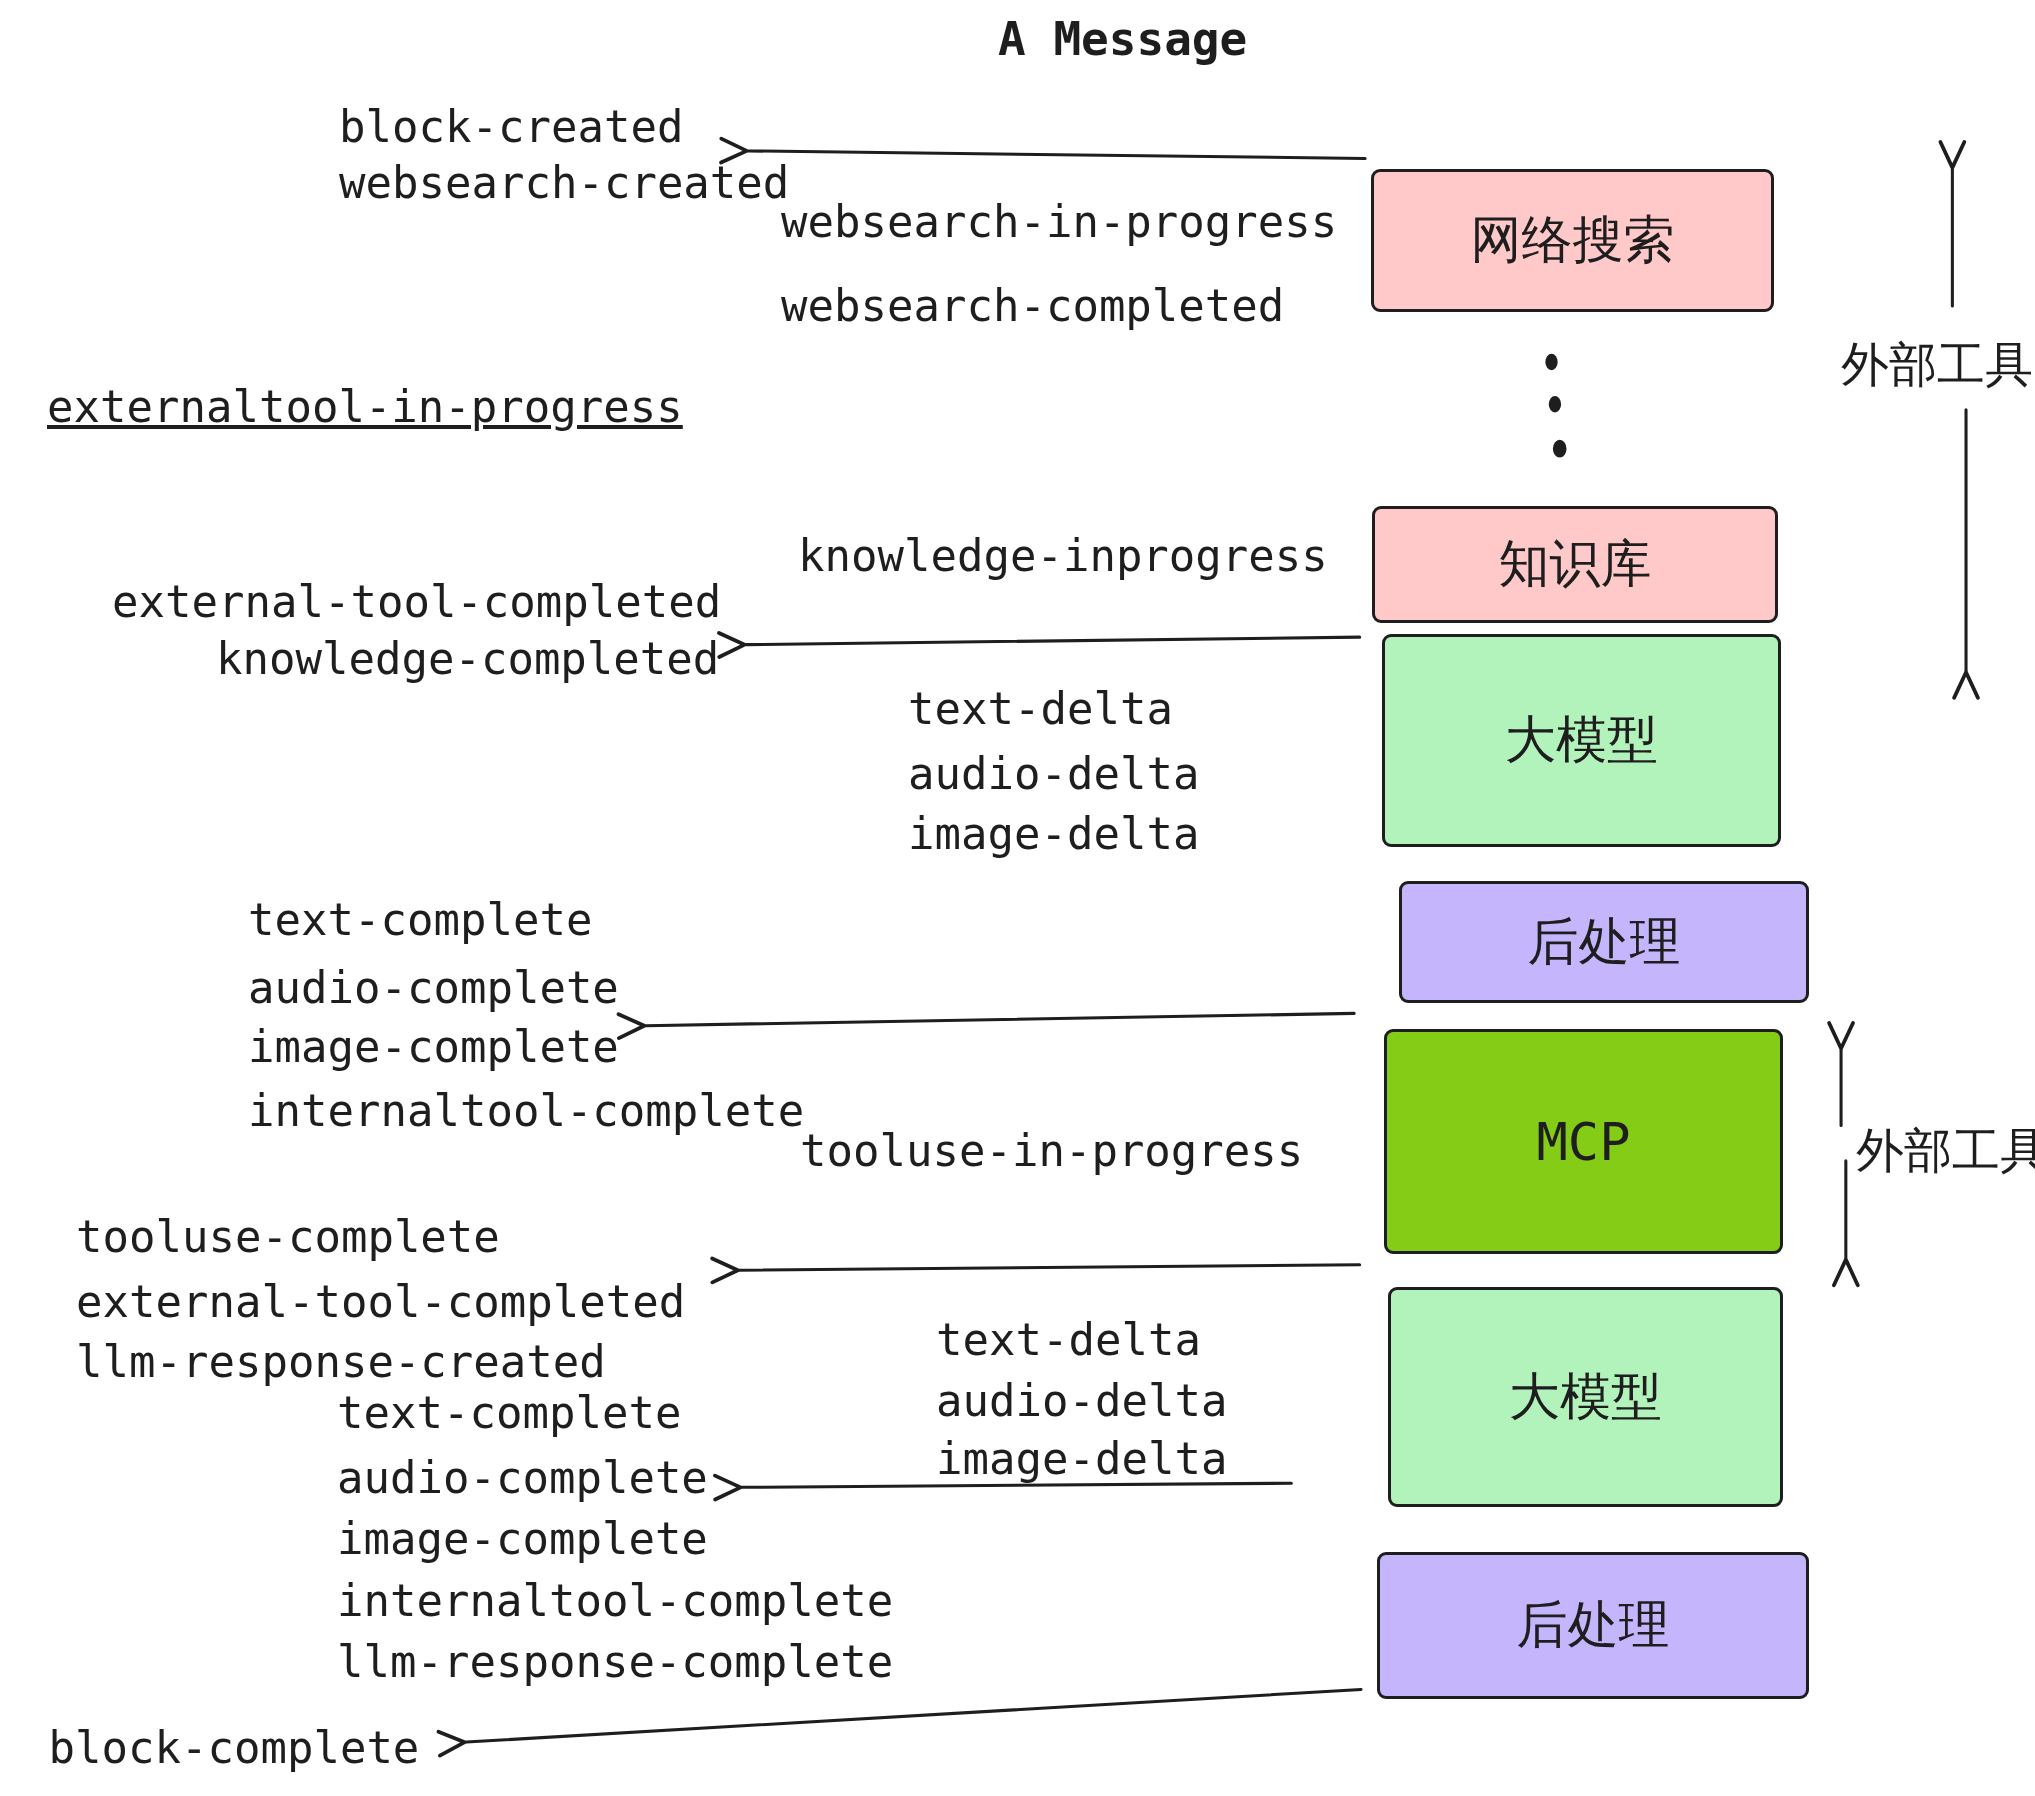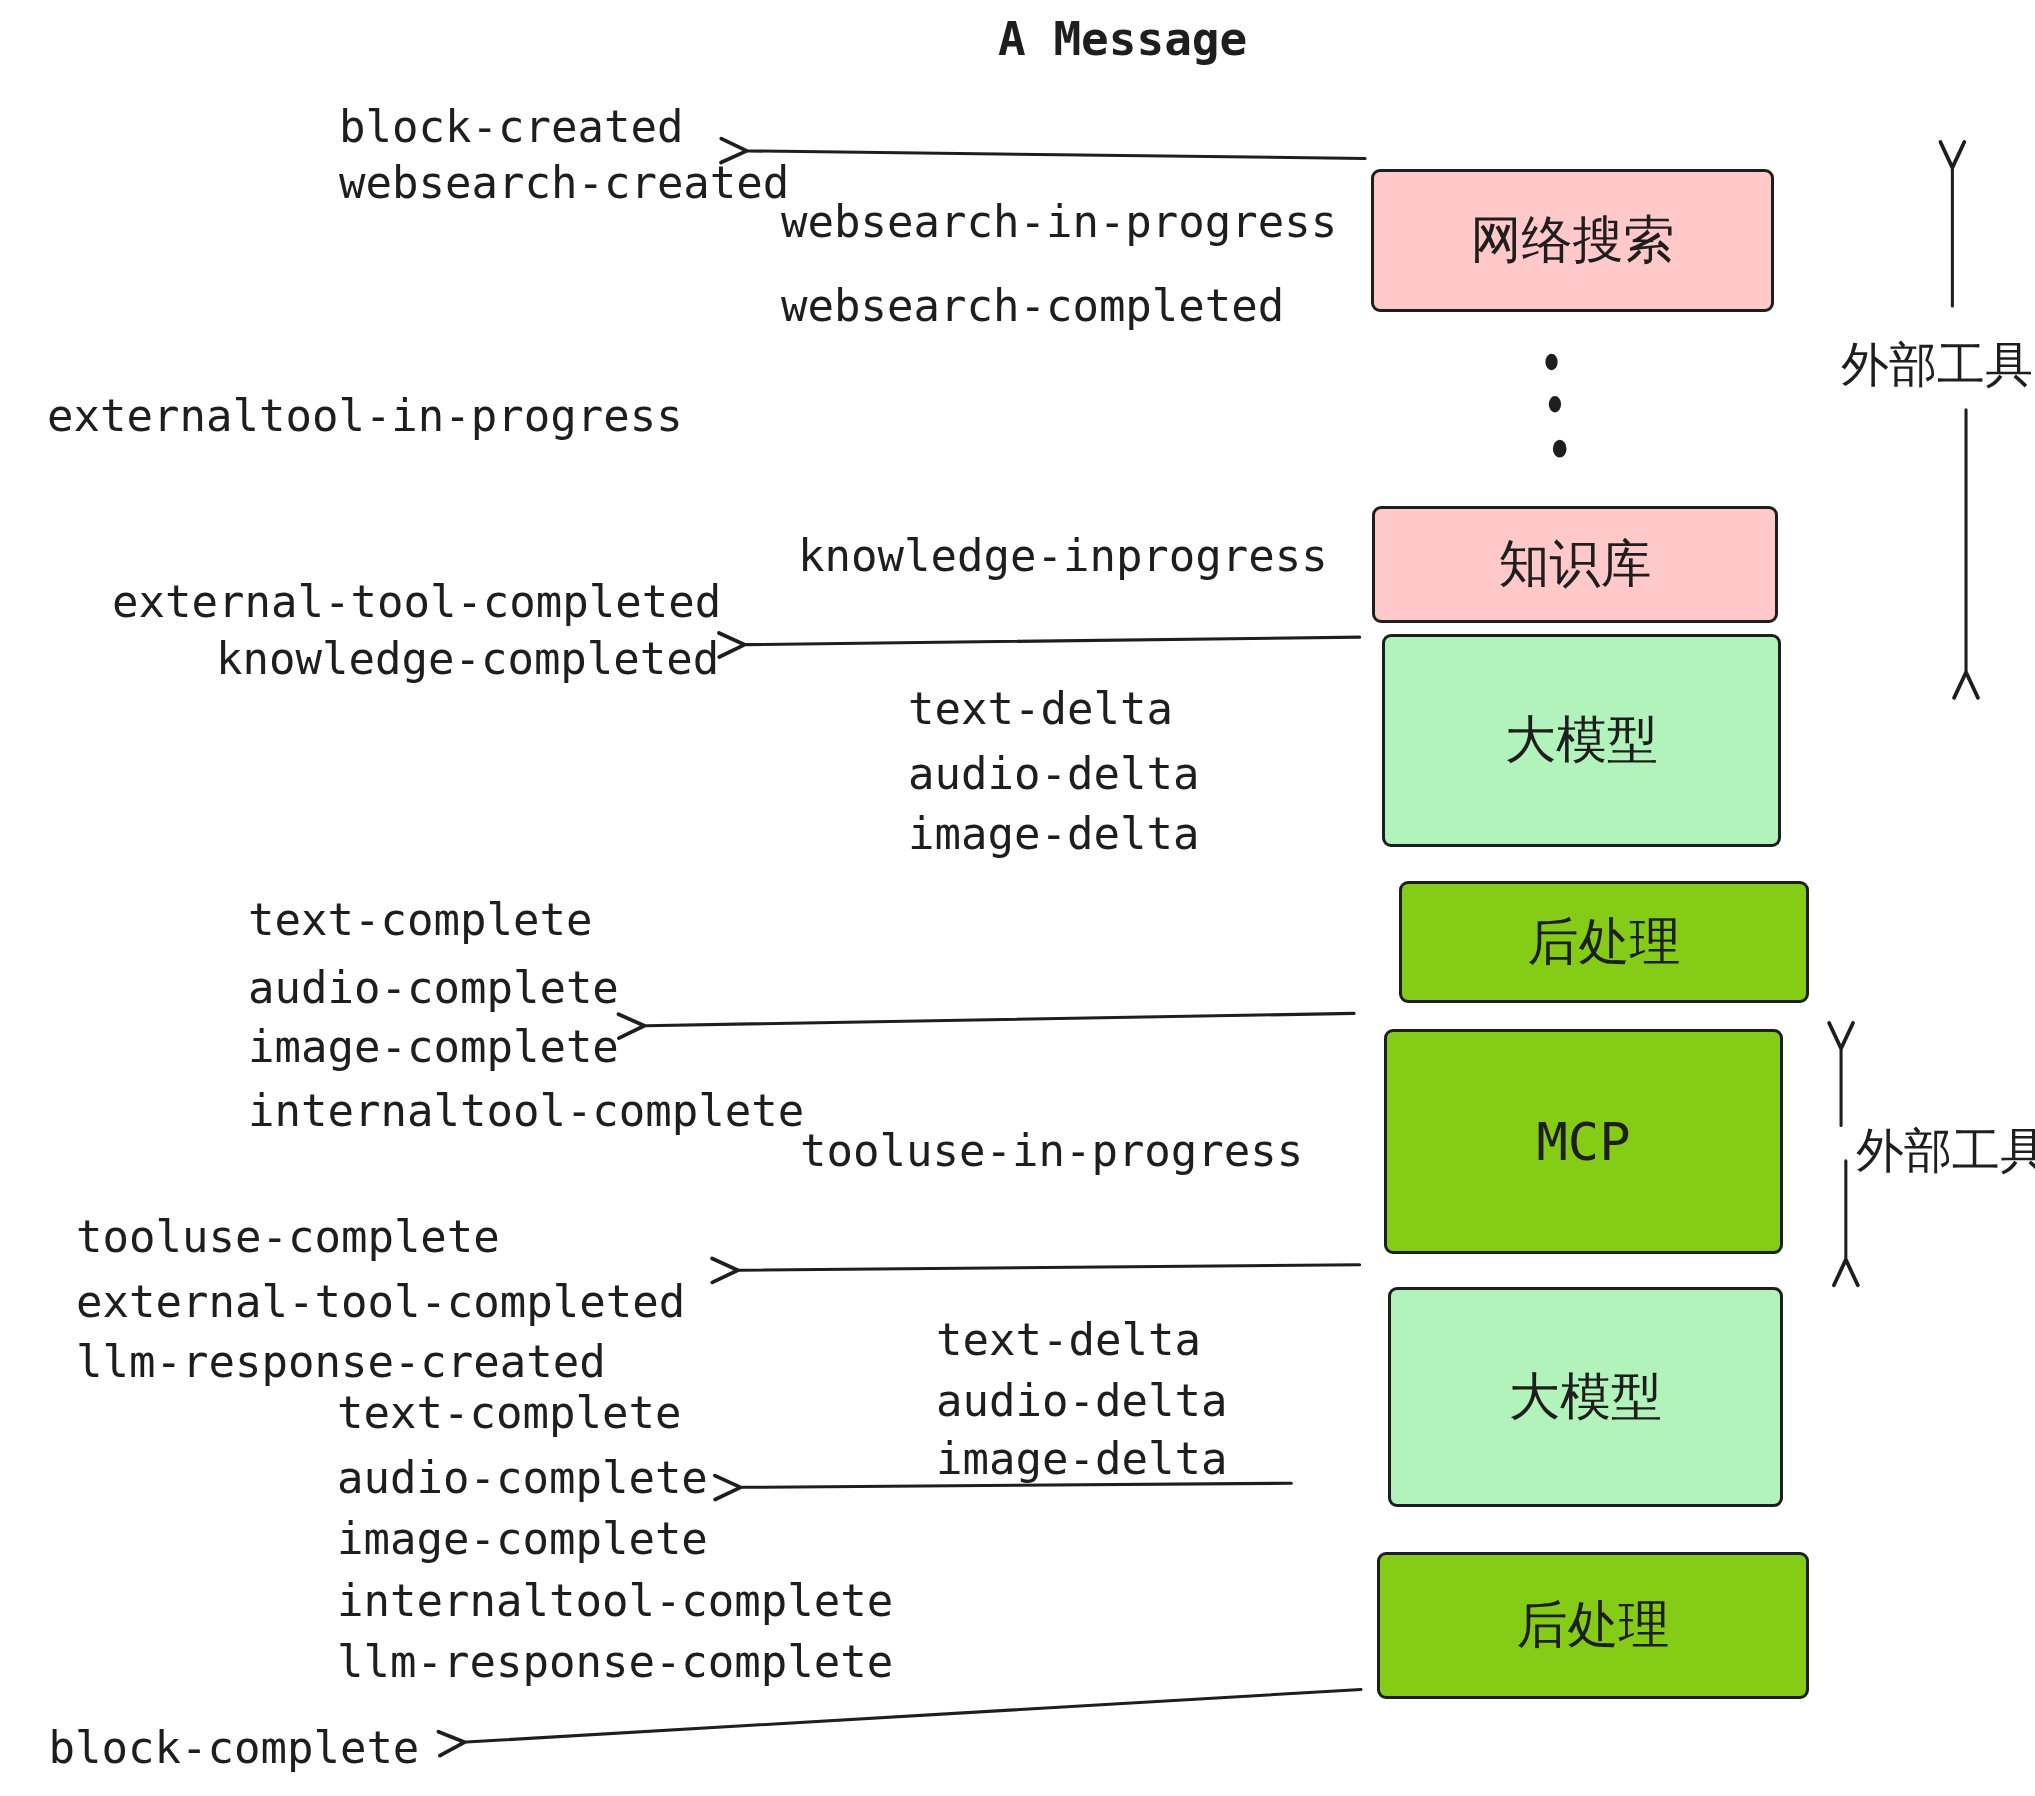--- a/index.html
+++ b/index.html
@@ -8,21 +8,21 @@
   #arrow-layer{position:absolute;left:0;top:0;width:2035px;height:1796px;}
   .evt{position:absolute;font-size:44px;line-height:1.15;white-space:pre;color:#1e1e1e;}
   .title{position:absolute;font-size:46px;font-weight:bold;color:#1e1e1e;}
   .box{position:absolute;border:3.4px solid #1e1e1e;border-radius:9px;
        display:flex;align-items:center;justify-content:center;box-sizing:border-box;}
   .box .cjk{font-family:"Liberation Sans", sans-serif;font-size:51px;color:#1e1e1e;}
   .box .mono{font-family:"DejaVu Sans Mono", monospace;font-size:52px;color:#1e1e1e;}
   .fill-pink{background:#ffc9c9;}
   .fill-green{background:#b2f2bb;}
   .fill-yellow{background:#84cc16;}
-  .fill-white{background:#84cc16;}
+  .fill-white{background:#c4b5fd;}
   .side-label{position:absolute;font-family:Liberation Serif, serif;
               font-size:48px;color:#1e1e1e;white-space:pre;}
 </style>
 </head>
 <body>
 
 <div id="canvas">
 
   <svg id="arrow-layer" viewBox="0 0 2980 2630" xmlns="http://www.w3.org/2000/svg">
     <defs>
@@ -76,21 +76,21 @@
     <span class="cjk">后处理</span>
   </div>
 
   <div class="side-label" style="left:1813px;top:333px;">外部工具</div>
   <div class="side-label" style="left:1828px;top:1119px;">外部工具</div>
 
   <div class="evt" style="left:311px;top:158px;">websearch-created</div>
   <div class="evt" style="left:311px;top:102px;">block-created</div>
   <div class="evt" style="left:753px;top:197px;">websearch-in-progress</div>
   <div class="evt" style="left:753px;top:281px;">websearch-completed</div>
-  <div class="evt" style="left:19px;top:391px;">externaltool-in-progress</div>
+  <div class="evt" style="left:19px;top:382px;text-decoration:underline;">externaltool-in-progress</div>
   <div class="evt" style="left:770px;top:531px;">knowledge-inprogress</div>
   <div class="evt" style="left:84px;top:577px;">external-tool-completed</div>
   <div class="evt" style="left:188px;top:634px;">knowledge-completed</div>
   <div class="evt" style="left:880px;top:684px;">text-delta</div>
   <div class="evt" style="left:880px;top:749px;">audio-delta</div>
   <div class="evt" style="left:880px;top:809px;">image-delta</div>
   <div class="evt" style="left:220px;top:895px;">text-complete</div>
   <div class="evt" style="left:220px;top:963px;">audio-complete</div>
   <div class="evt" style="left:220px;top:1022px;">image-complete</div>
   <div class="evt" style="left:220px;top:1086px;">internaltool-complete</div>

